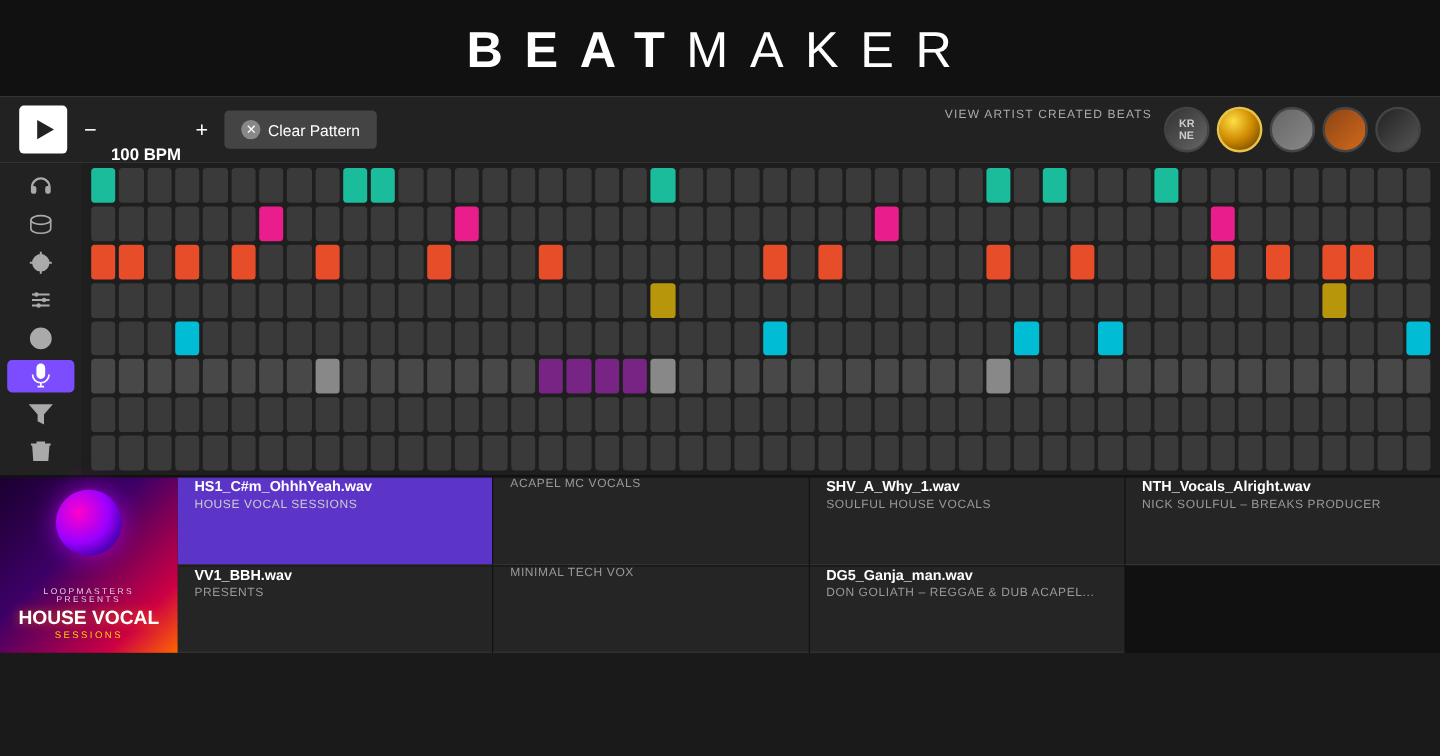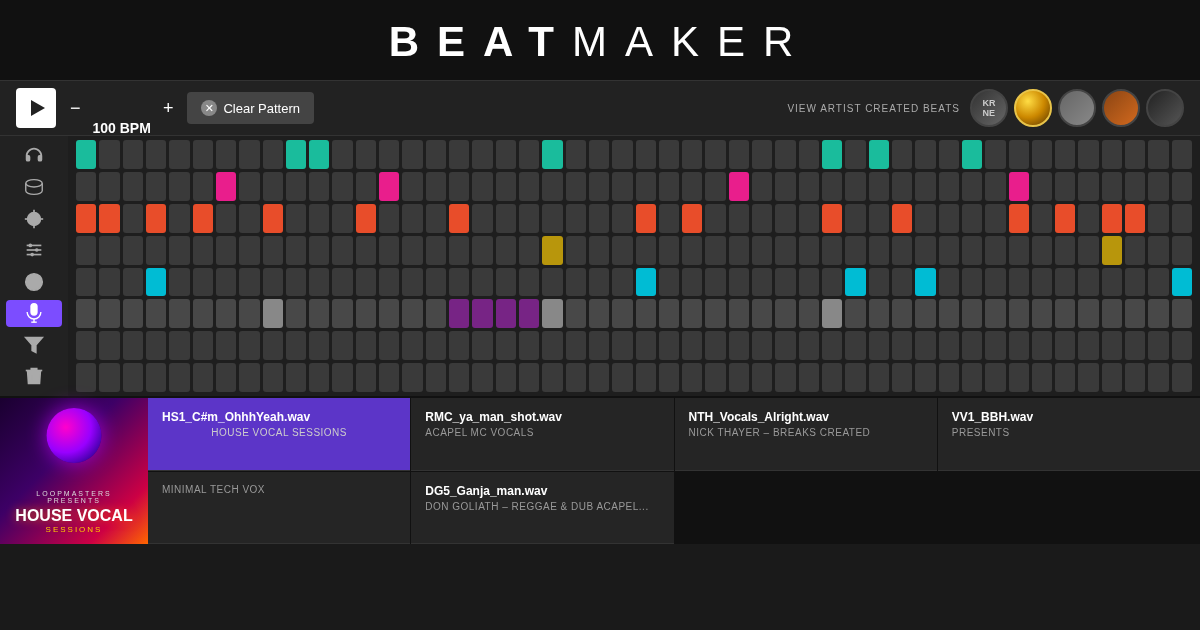--- a/index.html
+++ b/index.html
@@ -95,21 +95,20 @@
       height: 16px;
       display: flex;
       align-items: center;
       justify-content: center;
       font-size: 11px;
       color: #fff;
     }
     .toolbar-spacer { flex: 1; }
     .artist-beats-section {
       display: flex;
-      align-items: center;
       gap: 6px;
     }
     .artist-beats-label {
       font-size: 10px;
       color: #aaa;
       letter-spacing: 1px;
       text-align: right;
       line-height: 1.3;
       margin-right: 4px;
     }
@@ -252,40 +251,40 @@
       flex: 1;
       display: grid;
       grid-template-columns: repeat(4, 1fr);
       grid-template-rows: repeat(2, 1fr);
       gap: 1px;
       background: #111;
     }
 
     .sample-item {
       background: #252525;
-      padding: 12px 14px;
+      padding: 0 14px;
       cursor: pointer;
       border-bottom: 1px solid #333;
     }
     .sample-item.active {
       background: #5c35c8;
     }
     .sample-name {
       font-size: 12px;
       font-weight: bold;
       color: #fff;
       margin-bottom: 3px;
     }
     .sample-item.active .sample-name { color: #fff; }
     .sample-pack {
       font-size: 10px;
       color: #999;
       letter-spacing: 0.5px;
     }
-    .sample-item.active .sample-pack { color: #ccc; text-align: center; }
+    .sample-item.active .sample-pack { color: #ccc; }
   </style>
 </head>
 <body>
 
 <div class="header">
   <div class="header-title">
     <span class="bold-part">BEAT</span><span class="thin-part">MAKER</span>
   </div>
 </div>
 
@@ -795,26 +794,29 @@
     <span class="album-logo-text">LOOPMASTERS PRESENTS</span>
     <span class="album-title-text">HOUSE VOCAL</span>
     <span class="album-subtitle">SESSIONS</span>
   </div>
   <div class="sample-grid" id="sample-grid">
   <div class="sample-item active">
         <div class="sample-name">HS1_C#m_OhhhYeah.wav</div>
         <div class="sample-pack">HOUSE VOCAL SESSIONS</div>
       </div>
       <div class="sample-item">
-        <div class="sample-name">RMC_ya_man_shot.wav</div>
         <div class="sample-pack">ACAPEL MC VOCALS</div>
+      </div>
+      <div class="sample-item">
+        <div class="sample-name">SHV_A_Why_1.wav</div>
+        <div class="sample-pack">SOULFUL HOUSE VOCALS</div>
       </div>
       <div class="sample-item">
         <div class="sample-name">NTH_Vocals_Alright.wav</div>
-        <div class="sample-pack">NICK THAYER – BREAKS CREATED</div>
+        <div class="sample-pack">NICK SOULFUL – BREAKS PRODUCER</div>
       </div>
       <div class="sample-item">
         <div class="sample-name">VV1_BBH.wav</div>
         <div class="sample-pack">PRESENTS</div>
       </div>
       <div class="sample-item">
         <div class="sample-pack">MINIMAL TECH VOX</div>
       </div>
       <div class="sample-item">
         <div class="sample-name">DG5_Ganja_man.wav</div>

